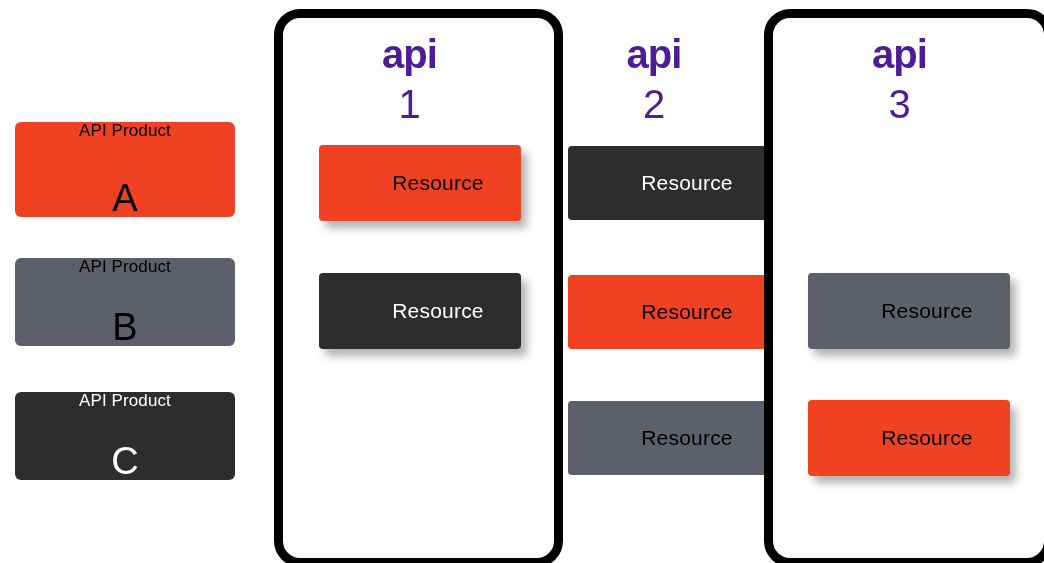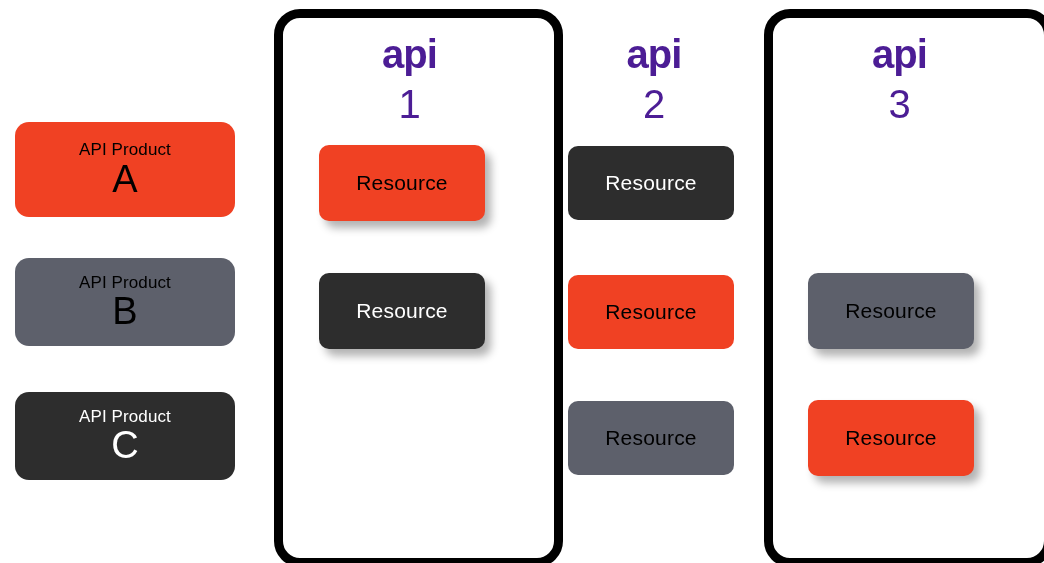--- a/index.html
+++ b/index.html
@@ -17,25 +17,25 @@
     background: #ffffff;
     overflow: hidden;
   }
 
   
   .abs { position: absolute; box-sizing: border-box; }
 
   
   .product-card {
     position: absolute;
-    border-radius: 14px;
+    border-radius: 6px;
     display: flex;
     flex-direction: column;
     align-items: center;
-    justify-content: center;
+    justify-content: space-between;
     line-height: 1.05;
   }
   
   .product-card::before {
     content: "";
     position: absolute;
     left: -10px;
     top: -10px;
     right: -10px;
     bottom: -10px;
@@ -79,26 +79,27 @@
     display: block;
     font-size: 40px;
     font-weight: normal;
     line-height: 1.0;
     margin-top: 10px;
   }
 
   
   .resource {
     position: absolute;
-    border-radius: 10px;
+    border-radius: 4px;
     display: flex;
     align-items: center;
     justify-content: center;
     font-size: 21px;
     letter-spacing: .2px;
+    padding-left: 36px;
   }
   
   .resource.soft {
     box-shadow: 6px 7px 9px rgba(0,0,0,0.30);
   }
   
   .resource.hard::before {
     content: "";
     position: absolute;
     left: -11px;

